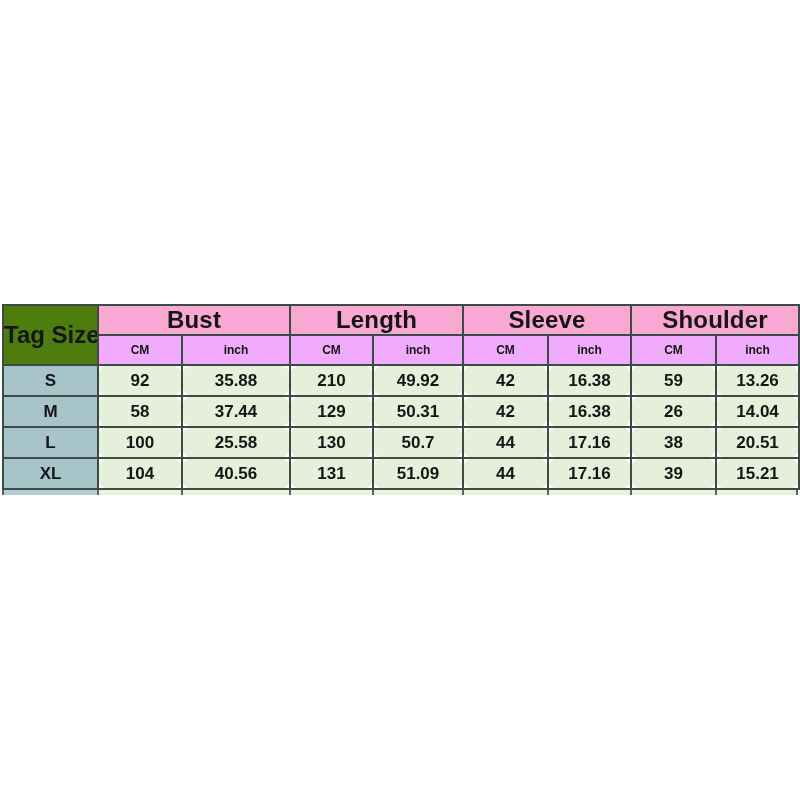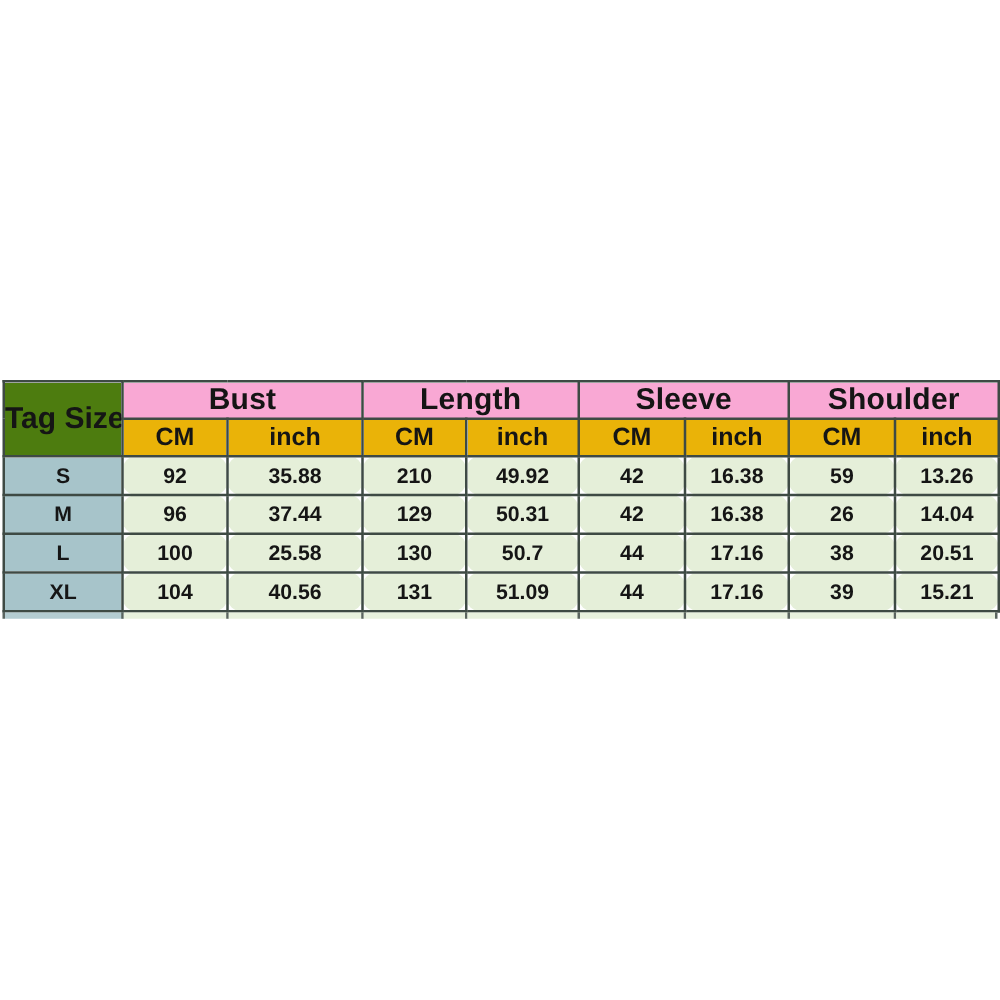--- a/index.html
+++ b/index.html
@@ -42,22 +42,22 @@
     background: #f9a8d4;
     font-size: 24px;
     height: 27px;
     letter-spacing: 0.2px;
   }
   th.corner-hd {
     background: #4d7c0f;
     font-size: 24px;
   }
   th.unit-hd {
-    background: #eab308;
-    font-size: 20px;
+    background: #f0abfc;
+    font-size: 12px;
     height: 28px;
   }
   td.size-lbl {
     background: #a7c4ca;
     font-size: 17px;
     height: 29px;
   }
   td.val {
     background: #e5efd9;
     font-size: 17px;
@@ -124,21 +124,21 @@
         <td class="val">35.88</td>
         <td class="val">210</td>
         <td class="val">49.92</td>
         <td class="val">42</td>
         <td class="val">16.38</td>
         <td class="val">59</td>
         <td class="val">13.26</td>
       </tr>
       <tr>
         <td class="size-lbl">M</td>
-        <td class="val">96</td>
+        <td class="val">58</td>
         <td class="val">37.44</td>
         <td class="val">129</td>
         <td class="val">50.31</td>
         <td class="val">42</td>
         <td class="val">16.38</td>
         <td class="val">26</td>
         <td class="val">14.04</td>
       </tr>
       <tr>
         <td class="size-lbl">L</td>

